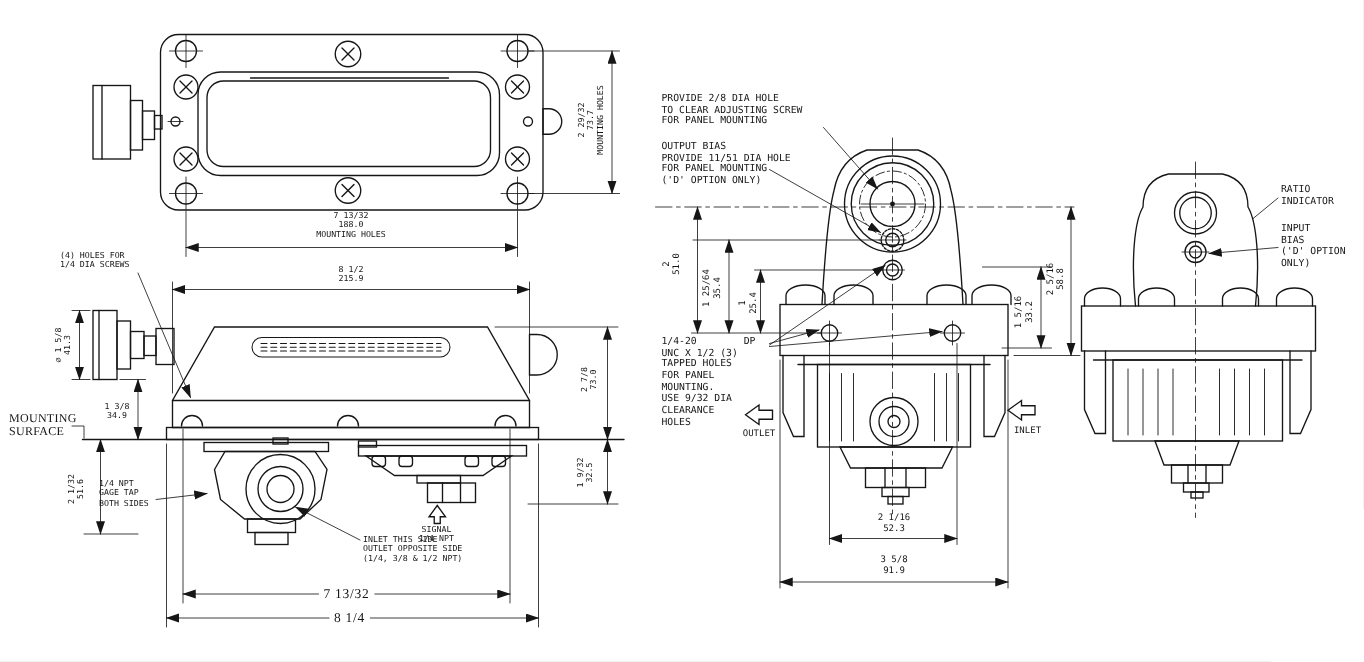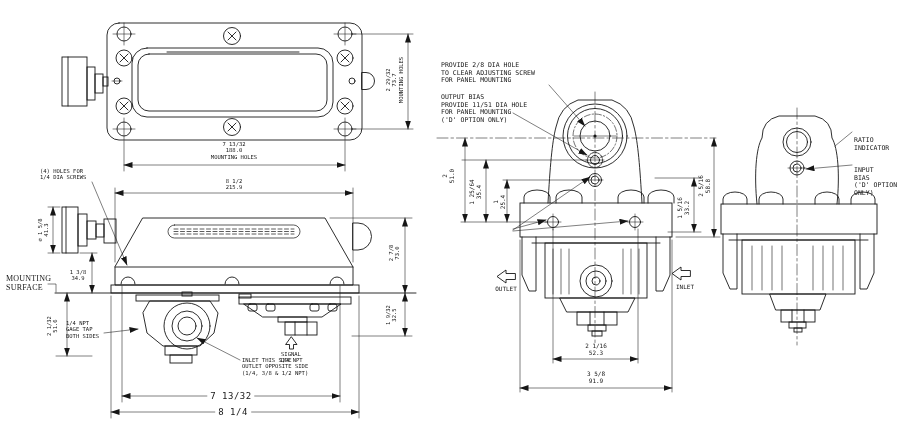--- a/index.html
+++ b/index.html
@@ -5,21 +5,21 @@
   html,body{margin:0;padding:0;background:#e8e8e8;}
   #stage{position:relative;width:909px;height:441px;background:#ffffff;overflow:hidden;
          font-family:"DejaVu Sans Mono", monospace;color:#161616;}
   svg{position:absolute;left:0;top:0;}
   .lbl{position:absolute;white-space:pre;line-height:1.18;color:#161616;}
   .ctr{transform:translate(-50%,-50%);text-align:center;}
   .rot{transform:translate(-50%,-50%) rotate(-90deg);text-align:center;}
   .s5{font-size:5.5px;}
   .s6{font-size:6px;}
   .s65{font-size:6.5px;}
-  .s9{font-size:9px;letter-spacing:.5px;}
+  .s9{font-size:9px;letter-spacing:.5px;font-family:Liberation Serif, serif;}
   .sans{font-family:Liberation Serif, serif;font-size:8px;letter-spacing:.2px;}
   .bg{background:#fff;padding:0 3px;}
 </style>
 </head>
 <body>
 
 <div id="stage">
 
 <svg width="909" height="441" viewBox="0 0 909 441" fill="none" stroke="#161616" stroke-width="0.9" stroke-linecap="round">
   <defs>
@@ -369,37 +369,45 @@
 <div class="lbl ctr s9 bg" style="left:231px;top:396px;">7 13/32</div>
 <div class="lbl ctr s9 bg" style="left:233px;top:412px;">8 1/4</div>
 
 <div class="lbl s65" style="left:441px;top:62px;">PROVIDE 2/8 DIA HOLE
 TO CLEAR ADJUSTING SCREW
 FOR PANEL MOUNTING</div>
 <div class="lbl s65" style="left:441px;top:94px;">OUTPUT BIAS
 PROVIDE 11/51 DIA HOLE
 FOR PANEL MOUNTING
 ('D' OPTION ONLY)</div>
+<div class="lbl s65" style="left:441px;top:224px;">1/4-20        DP
+UNC X 1/2 (3)
+TAPPED HOLES
+FOR PANEL
+MOUNTING.
+USE 9/32 DIA
+CLEARANCE
+HOLES</div>
 <div class="lbl ctr s6" style="left:506px;top:289px;">OUTLET</div>
 <div class="lbl ctr s6" style="left:685px;top:287px;">INLET</div>
 <div class="lbl rot s6" style="left:448px;top:176px;">2
 51.0</div>
 <div class="lbl rot s6" style="left:475px;top:192px;">1 25/64
 35.4</div>
 <div class="lbl rot s6" style="left:499px;top:202px;">1
 25.4</div>
 <div class="lbl rot s6" style="left:683px;top:208px;">1 5/16
 33.2</div>
 <div class="lbl rot s6" style="left:704px;top:186px;">2 5/16
 58.8</div>
 <div class="lbl ctr s6" style="left:596px;top:349px;">2 1/16
 52.3</div>
 <div class="lbl ctr s6" style="left:596px;top:377px;">3 5/8
 91.9</div>
 
-<div class="lbl s65" style="left:854px;top:137px;">RATIO
+<div class="lbl s65" style="left:854px;top:123px;">RATIO
 INDICATOR</div>
-<div class="lbl s65" style="left:854px;top:167px;">INPUT
+<div class="lbl s65" style="left:854px;top:149px;">INPUT
 BIAS
 ('D' OPTION
 ONLY)</div>
 
 </div>
 
 </body></html>

